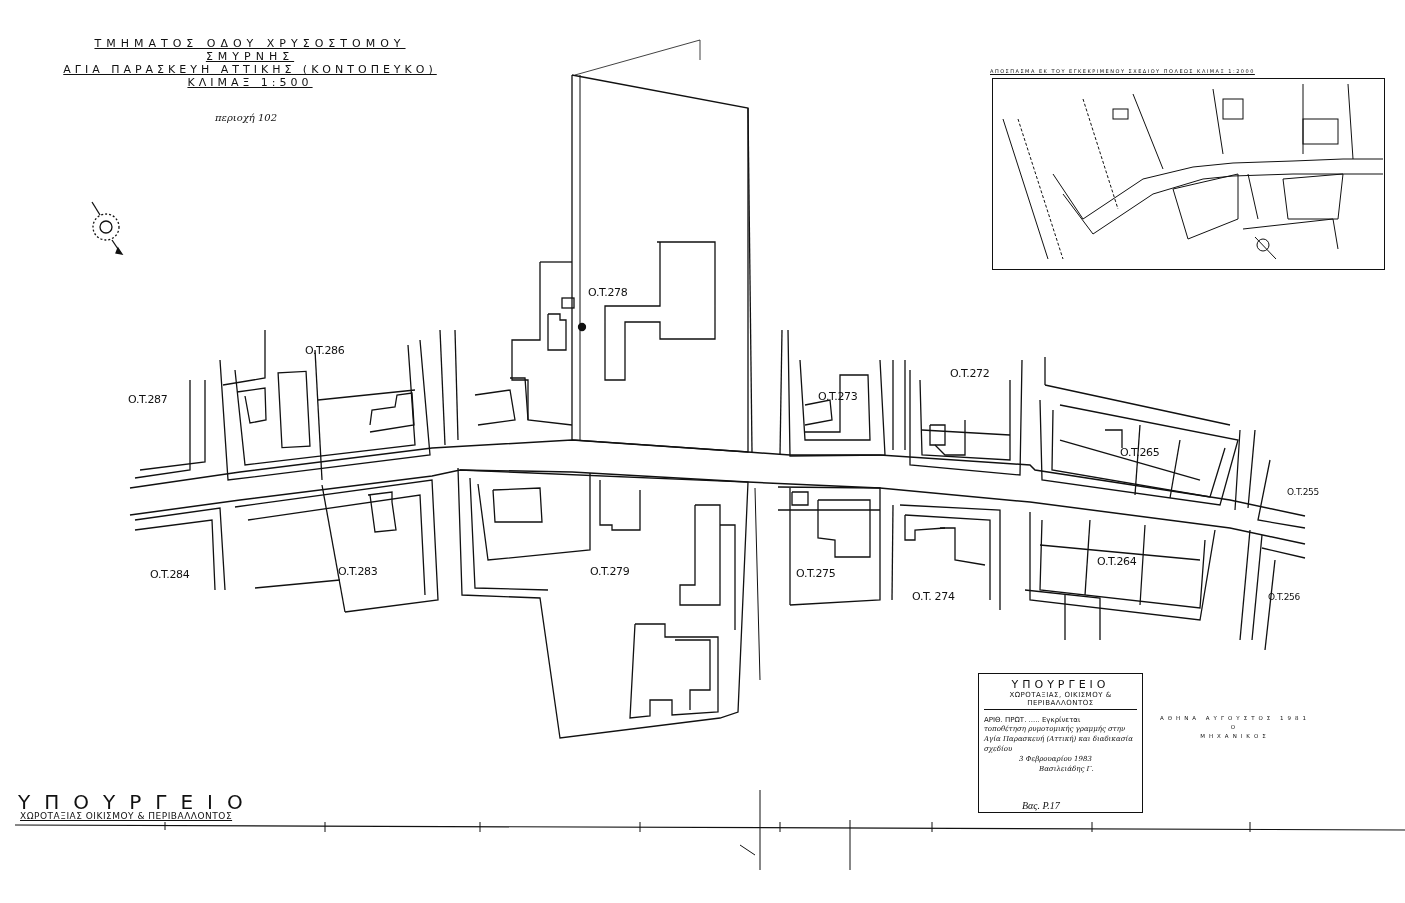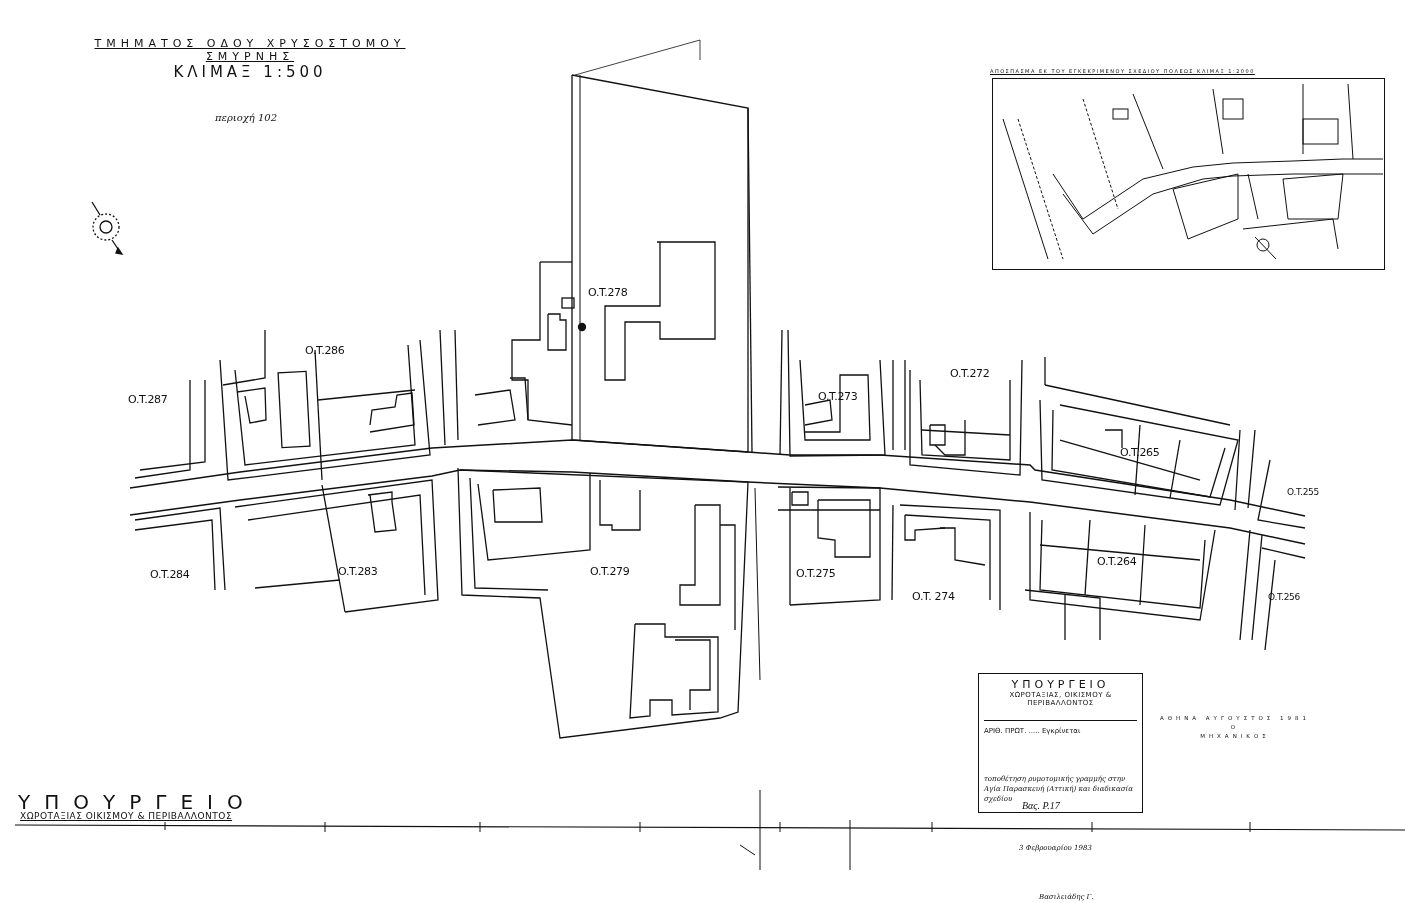--- a/index.html
+++ b/index.html
@@ -1,29 +1,29 @@
 <!DOCTYPE html>
 <html><head>
 <meta charset="utf-8">
 <style>
   html, body { margin:0; padding:0; background:#ffffff; }
   body { width:1405px; height:903px; position:relative; overflow:hidden; font-family:"DejaVu Sans", sans-serif; color:#111; }
   .title-block { position:absolute; left:50px; top:36px; width:400px; text-align:center; }
   .t1 { font-size:15px; letter-spacing:6px; text-decoration:underline; }
   .t2 { font-size:11px; letter-spacing:5px; text-decoration:underline; margin-top:1px; }
   .t3 { font-size:11px; letter-spacing:4px; text-decoration:underline; }
-  .t4 { font-size:15px; letter-spacing:4px; }
+  .t4 { font-size:11px; letter-spacing:4px; text-decoration:underline; }
   .area-label { position:absolute; left:215px; top:112px; font-family:"DejaVu Serif", serif; font-style:italic; font-size:10px; }
   .ot { position:absolute; font-size:11px; letter-spacing:-0.3px; color:#111; }
   .inset-title { position:absolute; left:990px; top:68px; font-size:5px; letter-spacing:1.5px; text-decoration:underline; white-space:nowrap; }
   .inset { position:absolute; left:992px; top:78px; width:393px; height:192px; border:1.5px solid #111; box-sizing:border-box; }
   .stamp { position:absolute; left:978px; top:673px; width:165px; height:140px; border:1.5px solid #111; box-sizing:border-box; padding:4px 5px; font-size:7px; }
   .stamp .s1 { text-align:center; font-size:11px; letter-spacing:4px; }
-  .stamp .s2 { text-align:center; font-size:7px; letter-spacing:0.5px; border-bottom:1px solid #111; padding-bottom:13px; }
-  .stamp .hand { font-family:"DejaVu Serif", serif; font-style:italic; font-size:7px; line-height:10px;margin-top:39px; }
+  .stamp .s2 { text-align:center; font-size:7px; letter-spacing:0.5px; border-bottom:1px solid #111; padding-bottom:2px; }
+  .stamp .hand { font-family:"DejaVu Serif", serif; font-style:italic; font-size:7px; line-height:10px; }
   .right-sign { position:absolute; left:1150px; top:714px; font-size:5.5px; letter-spacing:4px; text-align:center; line-height:9px; width:170px; }
   .ministry { position:absolute; left:18px; top:790px; font-size:20px; letter-spacing:14px; }
   .ministry-sub { position:absolute; left:20px; top:811px; font-size:9px; letter-spacing:0.5px; text-decoration:underline; }
   .sig { position:absolute; left:1022px; top:800px; font-family:Liberation Serif, serif; font-style:italic; font-size:10px; }
   svg.plan { position:absolute; left:0; top:0; }
 </style>
 </head>
 <body>
 
 <svg class="plan" width="1405" height="903" viewBox="0 0 1405 903" fill="none" stroke="#111" stroke-width="1.3">
@@ -155,20 +155,21 @@
     <line x1="850" y1="820" x2="850" y2="870"></line>
     <line x1="932" y1="822" x2="932" y2="832"></line>
     <line x1="1092" y1="822" x2="1092" y2="832"></line>
     <line x1="1250" y1="822" x2="1250" y2="832"></line>
     <line x1="740" y1="845" x2="755" y2="855"></line>
   </g>
 </svg>
 
 <div class="title-block">
   <div class="t2">ΤΜΗΜΑΤΟΣ ΟΔΟΥ ΧΡΥΣΟΣΤΟΜΟΥ ΣΜΥΡΝΗΣ</div>
+  <div class="t3">ΑΓΙΑ ΠΑΡΑΣΚΕΥΗ ΑΤΤΙΚΗΣ (ΚΟΝΤΟΠΕΥΚΟ)</div>
   <div class="t4">ΚΛΙΜΑΞ 1:500</div>
 </div>
 <div class="area-label">περιοχή 102</div>
 
 <div class="ot" style="left:588px;top:286px">O.T.278</div>
 <div class="ot" style="left:305px;top:344px">O.T.286</div>
 <div class="ot" style="left:128px;top:393px">O.T.287</div>
 <div class="ot" style="left:150px;top:568px">O.T.284</div>
 <div class="ot" style="left:338px;top:565px">O.T.283</div>
 <div class="ot" style="left:590px;top:565px">O.T.279</div>

